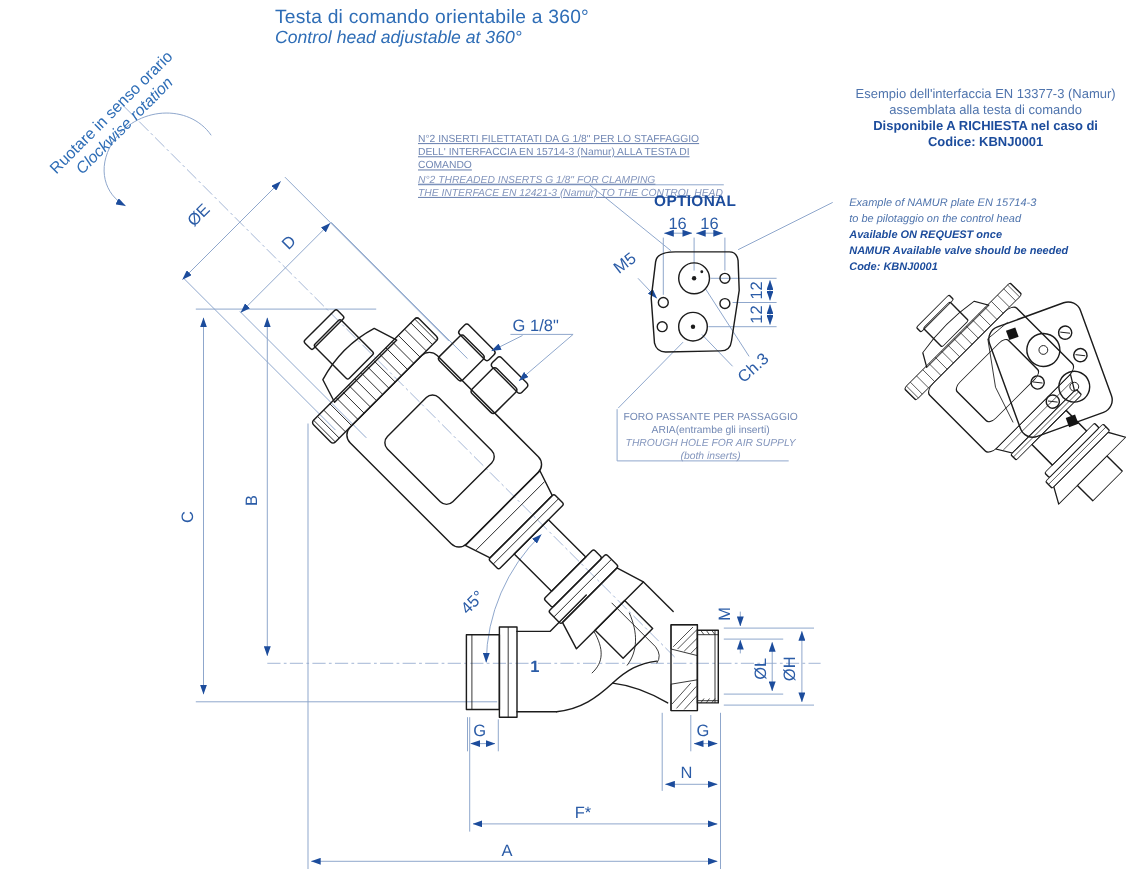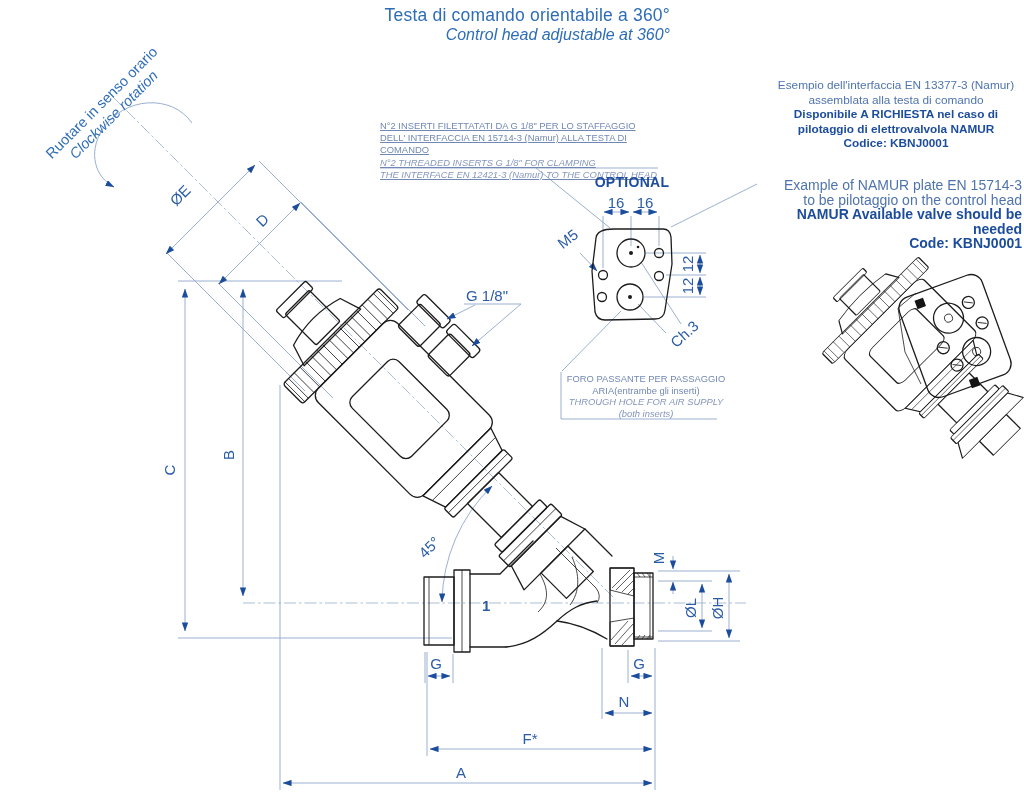--- a/index.html
+++ b/index.html
@@ -1,34 +1,34 @@
 <!DOCTYPE html>
 <html><head>
 <meta charset="utf-8">
 <style>
   html,body{margin:0;padding:0;background:#fff;}
   #page{position:relative;width:1024px;height:793px;background:#fff;overflow:hidden;
         font-family:"Liberation Sans",sans-serif;}
   .abs{position:absolute;}
-  #title{left:250px;top:5px;width:420px;text-align:right;color:#2e6db6;}
+  #title{left:250px;top:5px;width:420px;text-align:left;color:#2e6db6;}
   #title .t1{font-size:17.5px;letter-spacing:.2px;}
   #title .t2{font-size:16px;font-style:italic;}
   #rot-note{left:-14px;top:92px;width:244px;text-align:center;color:#2e6db6;
             transform:rotate(-45deg);font-size:14.5px;line-height:17px;}
   #rot-note .t2{font-style:italic;}
   #clamp-note{left:380px;top:120px;width:292px;font-size:9.4px;line-height:12.2px;color:#7288b4;text-decoration:underline;}
   #clamp-note .it{font-style:italic;color:#8496bd;}
   #optional{left:589px;top:174px;width:86px;text-align:center;font-size:14px;font-weight:bold;
             color:#1c4c9c;letter-spacing:.3px;}
   #airhole-note{left:566px;top:373px;width:160px;font-size:9.4px;line-height:11.6px;color:#7288b4;text-align:center;}
   #airhole-note .it{font-style:italic;color:#8496bd;}
   #namur-it{left:770px;top:78px;width:252px;text-align:center;font-size:11.8px;line-height:14.6px;color:#4f74ad;}
   #namur-it .b{font-weight:bold;color:#1c4c9c;}
-  #namur-en{left:772px;top:178px;width:250px;text-align:right;font-size:14px;line-height:14.6px;
-            color:#4f74ad;}
+  #namur-en{left:772px;top:178px;width:250px;text-align:left;font-size:10px;line-height:14.6px;
+            font-style:italic;color:#4f74ad;}
   #namur-en .b{font-weight:bold;color:#1c4c9c;}
   svg text{font-family:"Liberation Sans",sans-serif;fill:#2b5ca7;font-size:15px;}
   .blk{stroke:#1c1c1c;fill:none;stroke-width:1.3;stroke-linejoin:round;stroke-linecap:round;}
   .blk2{stroke:#1c1c1c;fill:none;stroke-width:.8;stroke-linejoin:round;}
   .dim{stroke:#8ea6cb;fill:none;stroke-width:.9;}
   .axis{stroke:#a3b5d4;fill:none;stroke-width:.9;stroke-dasharray:12 3 2.5 3;}
   .hatch{stroke:#1c1c1c;stroke-width:.7;}
 </style>
 </head>
 <body>
@@ -291,24 +291,24 @@
     <div>FORO PASSANTE PER PASSAGGIO</div>
     <div>ARIA(entrambe gli inserti)</div>
     <div class="it">THROUGH HOLE FOR AIR SUPPLY</div>
     <div class="it">(both inserts)</div>
   </div>
 
   <div id="namur-it" class="abs">
     <div>Esempio dell'interfaccia EN 13377-3 (Namur)</div>
     <div>assemblata alla testa di comando</div>
     <div class="b">Disponibile A RICHIESTA nel caso di</div>
-    <div class="b">pilotaggio di elettrovalvola NAMUR</div>
     <div class="b">Codice: KBNJ0001</div>
   </div>
 
   <div id="namur-en" class="abs">
     <div>Example of NAMUR plate EN 15714-3</div>
     <div>to be pilotaggio on the control head</div>
+    <div class="b">Available ON REQUEST once</div>
     <div class="b">NAMUR Available valve should be needed</div>
     <div class="b">Code: KBNJ0001</div>
   </div>
 
 </div>
 
 </body></html>

